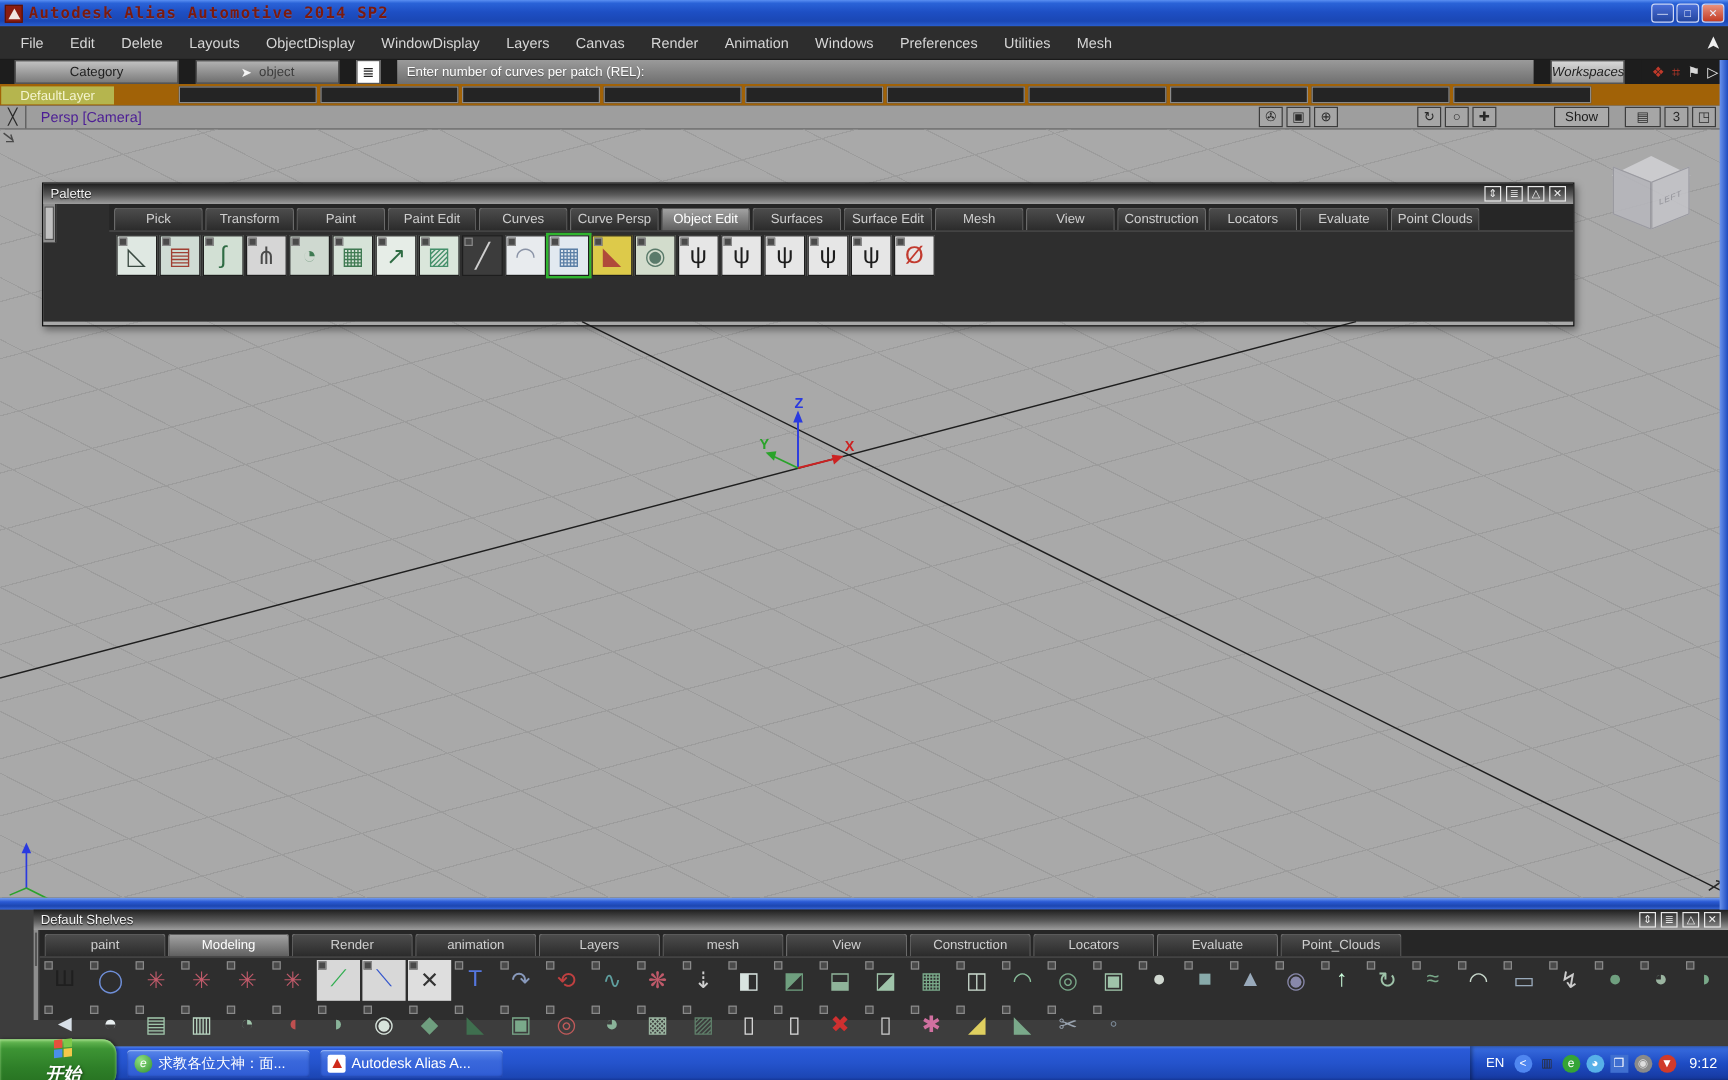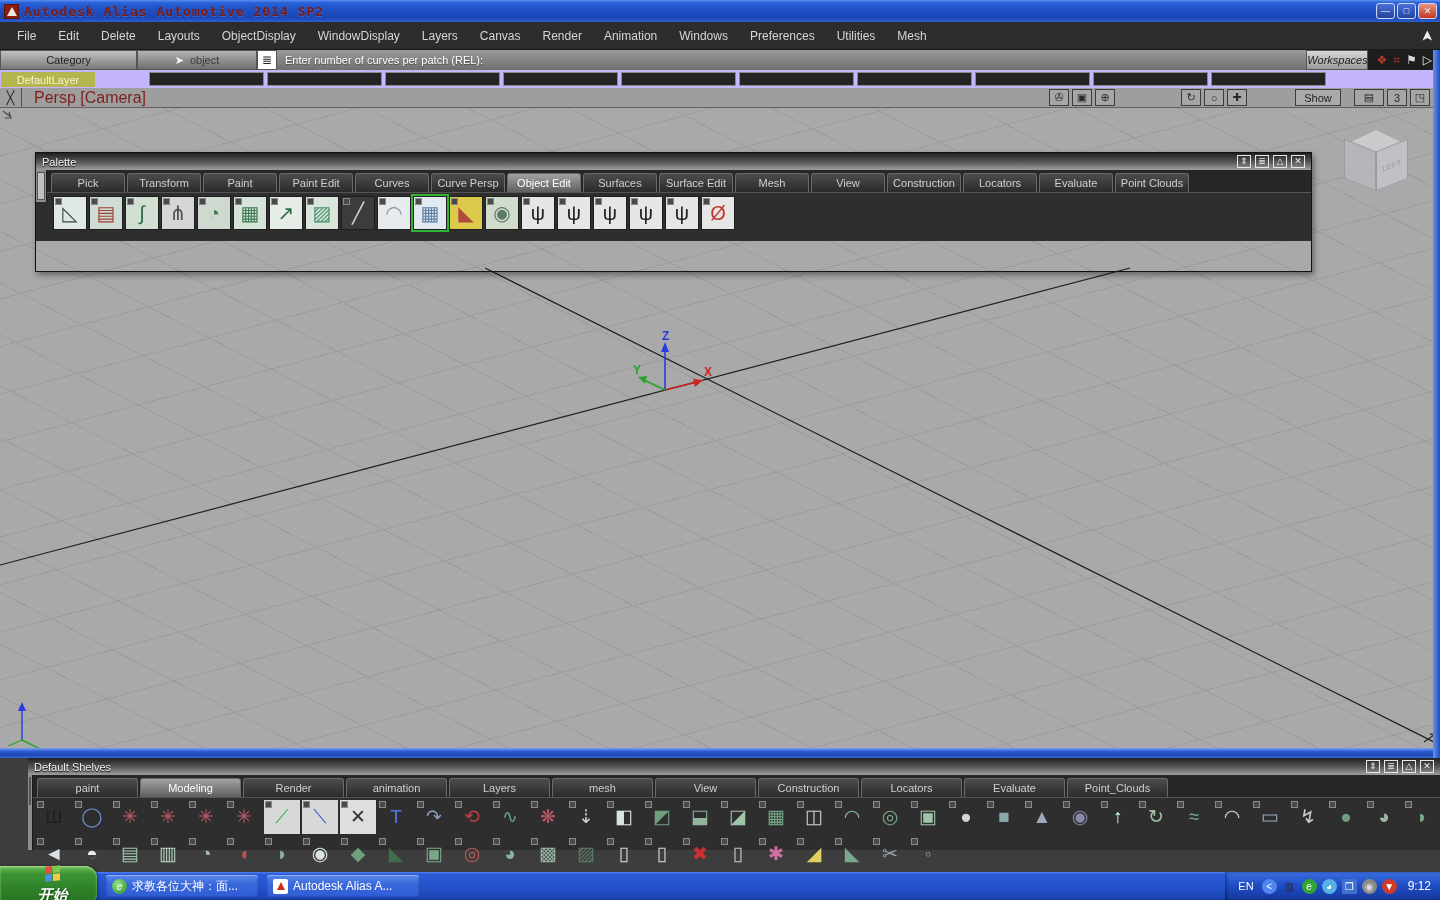--- a/index.html
+++ b/index.html
@@ -18,45 +18,45 @@
   .winbtns { margin-left:auto; display:flex; gap:2px; }
   .winbtn { width:19px; height:16px; border:1px solid #cfd8f5; border-radius:3px; color:#e8eefc;
     background:linear-gradient(180deg,#4a6fd8,#23459e); font-size:9px; line-height:14px; text-align:center; cursor:pointer; }
 
   
   .menubar { height:28px; background:#2d2d2d; display:flex; align-items:center; padding:0 6px; border-bottom:1px solid #1a1a1a; }
   .menu-item { color:#d6d6d6; font-size:12px; padding:0 11px; cursor:pointer; }
   .cursor-arrow { margin-left:auto; color:#f0f0f0; font-size:15px; transform:rotate(-90deg); }
 
   
-  .toolbar { height:20px; background:#1d1d1d; display:flex; align-items:stretch; gap:0; }
+  .toolbar { height:20px; background:#1d1d1d; display:flex; align-items:stretch; gap:14px;padding-left:12px; }
   .tb-btn { background:linear-gradient(180deg,#c2c2c2,#7a7a7a); color:#1e1e1e; border:1px solid #555;
     display:flex; align-items:center; justify-content:center; font-size:11px; cursor:pointer; }
   .tb-category { width:137px; }
   .tb-object { width:120px; background:linear-gradient(180deg,#b2b2b2,#6e6e6e); color:#3c3c3c; gap:6px; }
   .pick-ico { font-size:11px; color:#f4f4f4; }
   .tb-list { width:20px; background:#fff; color:#222; font-size:12px; }
   .tb-prompt { flex:1; background:linear-gradient(180deg,#9a9a9a,#6f6f6f); color:#fff; display:flex;
     align-items:center; padding-left:8px; font-size:11px; text-shadow:0 1px 1px rgba(0,0,0,.4); }
   .tb-workspaces { width:62px; background:linear-gradient(180deg,#d8d8d8,#9a9a9a);font-style:italic; }
   .tb-icons { display:flex; align-items:center; gap:6px; padding:0 8px; background:#1d1d1d; }
   .tb-ico { font-size:12px; cursor:pointer; }
 
   
-  .layerbar { height:18px; background:#c4b5fd; display:flex; align-items:center;gap:32px; }
+  .layerbar { height:18px; background:#a16207; display:flex; align-items:center;gap:32px; }
   .layer-tab { width:94px; height:15px; margin:1px 0 0 1px; background:#b5b54e; color:#f4f4cf; font-size:11px;
     display:flex; align-items:center; justify-content:center; cursor:pointer; }
   .layer-slots { display:flex; gap:3px; margin-left:22px; }
   .layer-slot { width:115px; height:14px; background:#242424; border:1px solid #8a8a8a; cursor:pointer; }
 
   
   .vp-header { height:20px; background:#9e9e9e; border-bottom:1px solid #606060; display:flex; align-items:center; }
   .vp-close { width:22px; height:19px; border-right:1px solid #555; color:#2a2a2a; font-size:13px;
     display:flex; align-items:center; justify-content:center; cursor:pointer; }
-  .vp-label { color:#7f1d1d; font-size:16px; margin-left:12px; }
+  .vp-label { color:#4c1d95; font-size:12px; margin-left:12px; }
   .vp-right { margin-left:auto; display:flex; align-items:center; gap:3px; padding-right:10px; }
   .vp-ico { width:20px; height:17px; border:1px solid #3c3c3c; color:#2a2a2a; font-size:11px;
     display:flex; align-items:center; justify-content:center; cursor:pointer; background:#a6a6a6; }
   .vp-gap { width:60px; }
   .vp-show { width:46px; height:17px; border:1px solid #3c3c3c; background:#aaa; color:#1c1c1c;
     display:flex; align-items:center; justify-content:center; cursor:pointer; margin:0 10px 0 45px; }
   .vp-canvas { position:relative; height:640px; background-color:#a9a9a9;
     background-image:repeating-linear-gradient(165deg,#9c9c9c 0 1px,transparent 1px 46px),
                      repeating-linear-gradient(27deg,#9c9c9c 0 1px,transparent 1px 46px); }
   .vp-svg { position:absolute; left:0; top:0; }
@@ -99,21 +99,21 @@
   .tool.tile { border:1px solid #1e1e1e; }
   .tool.selected { outline:2px solid #2fb52f; }
   .tool::before { content:""; position:absolute; left:1px; top:1px; width:5px; height:5px;
     border:1px solid #8a8a8a; background:#4a4a4a; }
   .palette-body { height:80px; align-items:flex-start; }
   .shelf-ico { width:36px; height:34px; font-size:19px; }
 
   
   .palette { position:absolute; left:35px; top:152px; width:1277px; height:120px; z-index:10;
     border:1px solid #111; box-shadow:2px 3px 6px rgba(0,0,0,.4); }
-  .palette .panel-body { height:71px; }
+  .palette .panel-body { height:98px;gap:44px; }
 
   
   .shelves { height:114px;padding-left:28px; }
   .shelves .panel-body { height:75px; flex-wrap:nowrap; }
   .shelf-rows { flex:1; }
   .shelf-row { display:flex; align-items:center; gap:2px; padding-left:3px; height:37px; }
 
   
   .taskbar { height:28px; display:flex; align-items:center;
     background:linear-gradient(180deg,#4f83ef 0%,#2a5ad8 8%,#2453cc 50%,#1c46b4 92%,#15379a 100%); }

